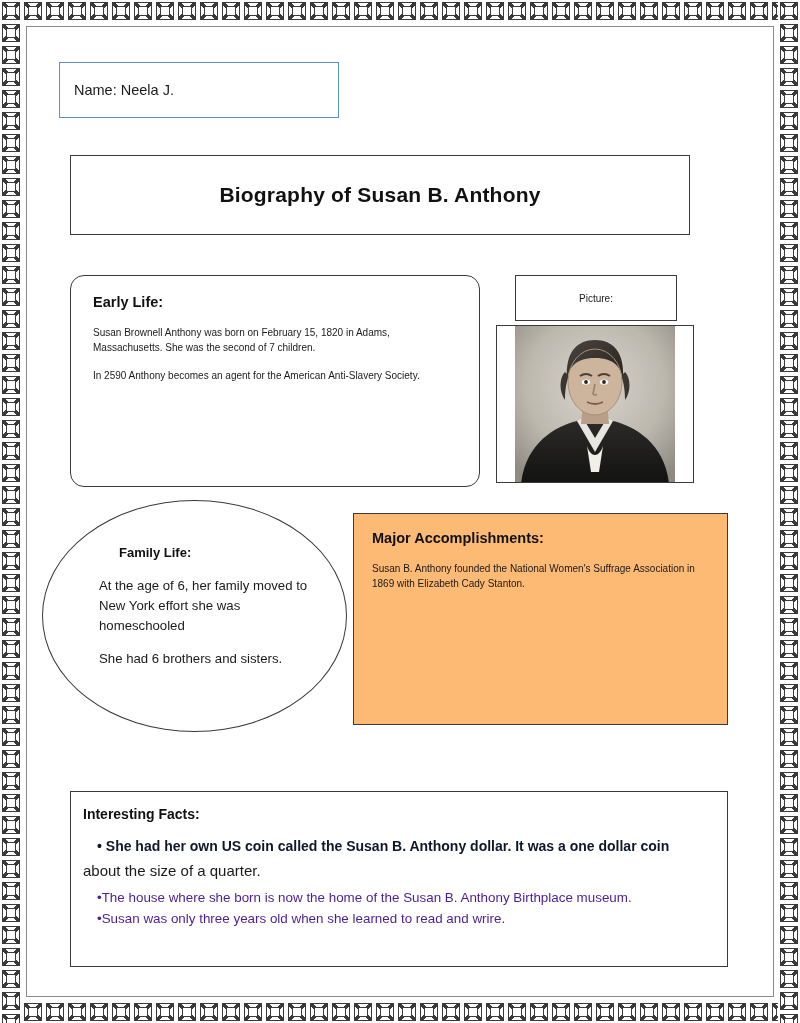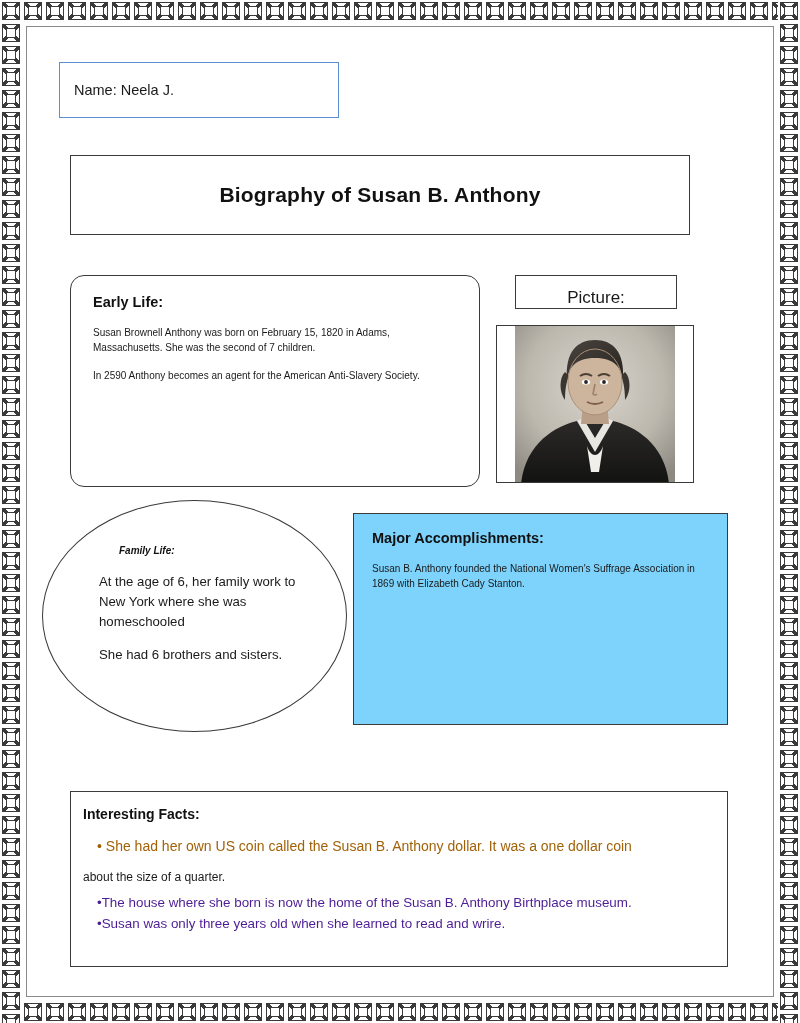--- a/index.html
+++ b/index.html
@@ -129,27 +129,27 @@
     line-height: 1.45;
     color: #1a1a1a;
     margin: 0 0 14px 0;
   }
 
   .picture-label-box {
     position: absolute;
     left: 515px;
     top: 275px;
     width: 162px;
-    height: 34px;
+    height: 46px;
     border: 1.3px solid #3a3a3a;
     background: #ffffff;
     display: flex;
-    align-items: flex-end;
+    align-items: center;
     justify-content: center;
-    font-size: 17px;
+    font-size: 10px;
     color: #1a1a1a;
   }
 
   .picture-box {
     position: absolute;
     left: 496px;
     top: 325px;
     width: 198px;
     height: 158px;
     border: 1.3px solid #3a3a3a;
@@ -170,41 +170,40 @@
     left: 42px;
     top: 500px;
     width: 305px;
     height: 232px;
     border: 1.3px solid #3a3a3a;
     border-radius: 50%;
     background: #ffffff;
     padding: 44px 34px 0 42px;
   }
   .family-heading {
-    font-size: 10px;
+    font-size: 13px;
     font-weight: bold;
     color: #111111;
     margin: 0 0 16px 34px;
-    font-style: italic;
   }
   .family-para {
     font-size: 13.2px;
     line-height: 1.5;
     color: #1a1a1a;
     margin: 0 0 14px 14px;
   }
 
   .major-box {
     position: absolute;
     left: 353px;
     top: 513px;
     width: 375px;
     height: 212px;
     border: 1.3px solid #3a3a3a;
-    background: #7dd3fc;
+    background: #fdba74;
     padding: 16px 14px 0 18px;
   }
 
   .facts-box {
     position: absolute;
     left: 70px;
     top: 791px;
     width: 658px;
     height: 176px;
     border: 1.3px solid #3a3a3a;
@@ -212,32 +211,32 @@
     padding: 14px 14px 0 12px;
   }
   .facts-heading {
     font-size: 14px;
     font-weight: bold;
     color: #111111;
     margin: 0 0 14px 0;
   }
   .fact-bold {
     font-size: 14px;
-    font-weight: normal;
-    color: #a16207;
+    font-weight: bold;
+    color: #0f172a;
     line-height: 1.45;
     margin: 0 0 0 14px;
     text-indent: -10px;
     padding-left: 10px;
   }
   .fact-cont {
-    font-size: 12px;
+    font-size: 15px;
     color: #1a1a1a;
     line-height: 1.45;
-    margin: 13px 0 6px 0;
+    margin: 4px 0 6px 0;
   }
   .fact-item {
     font-size: 13.4px;
     color: #4c1d95;
     line-height: 1.45;
     margin: 0 0 2px 14px;
     text-indent: -10px;
     padding-left: 10px;
   }
 </style>
@@ -494,21 +493,21 @@
       <path d="M80 58 L78 68 Q80 70 82 68" stroke="#9c8169" stroke-width="1.6" fill="none"></path>
 
       <path d="M72 76 Q80 80 88 76" stroke="#7d5e4c" stroke-width="1.8" fill="none"></path>
 
       <ellipse cx="80" cy="56" rx="27" ry="33" fill="none" stroke="#a98f78" stroke-width="1"></ellipse>
     </svg>
   </div>
 
   <div class="family-oval">
     <p class="family-heading">Family Life:</p>
-    <p class="family-para">At the age of 6, her family work to New York where she was homeschooled</p>
+    <p class="family-para">At the age of 6, her family moved to New York effort she was homeschooled</p>
     <p class="family-para">She had 6 brothers and sisters.</p>
   </div>
 
   <div class="major-box">
     <p class="box-heading">Major Accomplishments:</p>
     <p class="para">Susan B. Anthony founded the National Women's Suffrage Association in 1869 with Elizabeth Cady Stanton.</p>
   </div>
 
   <div class="facts-box">
     <p class="facts-heading">Interesting Facts:</p>

